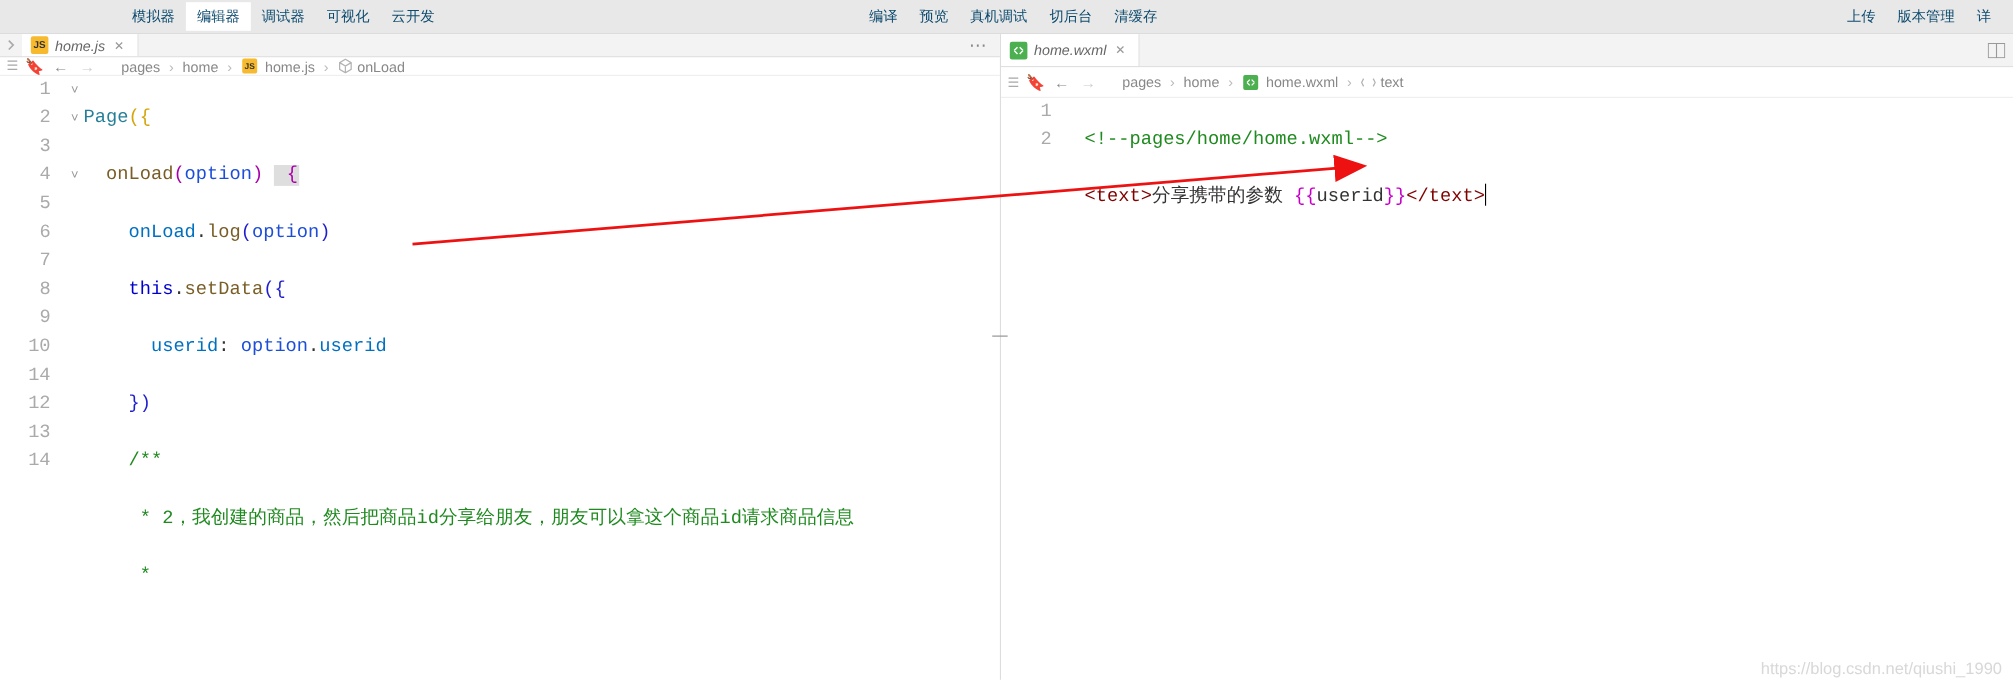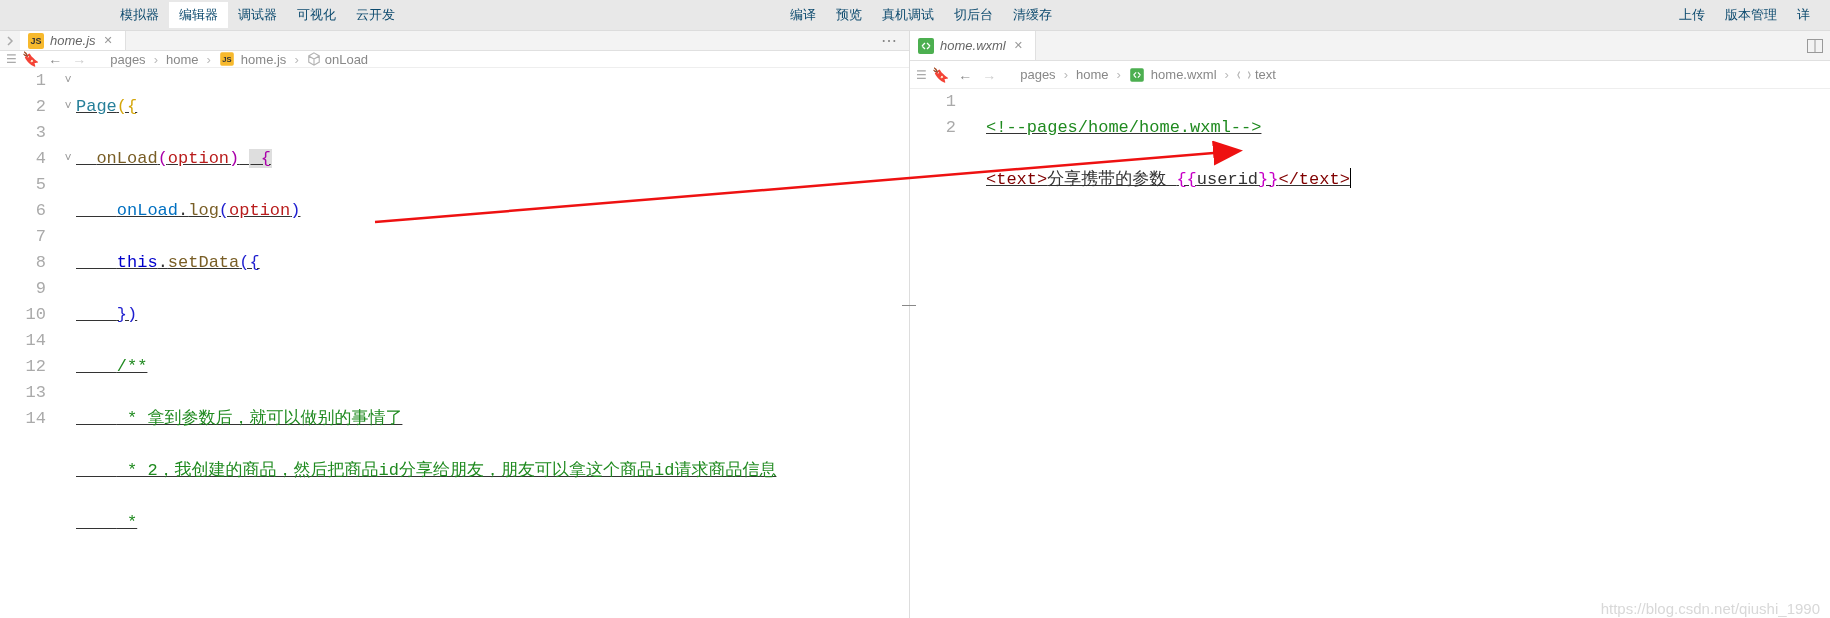--- a/index.html
+++ b/index.html
@@ -123,25 +123,25 @@
     width: 16px;
     color:#999;
     font-size:12px;
   }
   .fold-col div { height:26px; display:flex; align-items:center; justify-content:center;}
   .code {
     flex: 1;
     white-space: pre;
     color:#333;
   }
-  .code .row { height:26px;text-decoration:underline; }
+  .code .row { height:26px; }
 
   .tok-fn { color:#795e26; }
   .tok-call { color:#267f99; }
-  .tok-param { color:#b91c1c; }
+  .tok-param { color:#1d4ed8; }
   .tok-prop { color:#0070c1; }
   .tok-this { color:#0000cc; }
   .tok-brace-y { color:#d4a60b; }
   .tok-brace-p { color:#aa00aa; }
   .tok-brace-b { color:#1e1ecf; }
   .tok-comment { color:#1f8a1f; }
   .tok-tag { color:#800000; }
   .tok-text { color:#333; }
   .tok-mustache { color:#c700c7; }
   .tok-mustache-inner { color:#333; }
@@ -269,23 +269,23 @@
           <div></div>
           <div></div>
           <div></div>
           <div></div>
       </div>
       <div class="code">
 <div class="row"><span class="tok-call">Page</span><span class="tok-brace-y">({</span></div>
 <div class="row">  <span class="tok-fn">onLoad</span><span class="tok-brace-p">(</span><span class="tok-param">option</span><span class="tok-brace-p">)</span><span class="tok-brace-p"> </span><span class="tok-brace-p hl" style="background:#dedede;"> {</span></div>
 <div class="row">    <span class="tok-prop">onLoad</span><span>.</span><span class="tok-fn">log</span><span class="tok-brace-b">(</span><span class="tok-param">option</span><span class="tok-brace-b">)</span></div>
 <div class="row">    <span class="tok-this">this</span><span>.</span><span class="tok-fn">setData</span><span class="tok-brace-b">({</span></div>
+<div class="row">      <span class="tok-prop">userid</span><span>: </span><span class="tok-param">option</span><span>.</span><span class="tok-prop">userid</span></div>
 <div class="row">    <span class="tok-brace-b">})</span></div>
 <div class="row">    <span class="tok-comment">/**</span></div>
-<div class="row">    <span class="tok-comment"> * 拿到参数后，就可以做别的事情了</span></div>
 <div class="row">    <span class="tok-comment"> * 2，我创建的商品，然后把商品id分享给朋友，朋友可以拿这个商品id请求商品信息</span></div>
 <div class="row">    <span class="tok-comment"> *</span></div>
 
 
 
       </div>
     </div>
     <div class="split-handle">―</div>
   </div>
 

